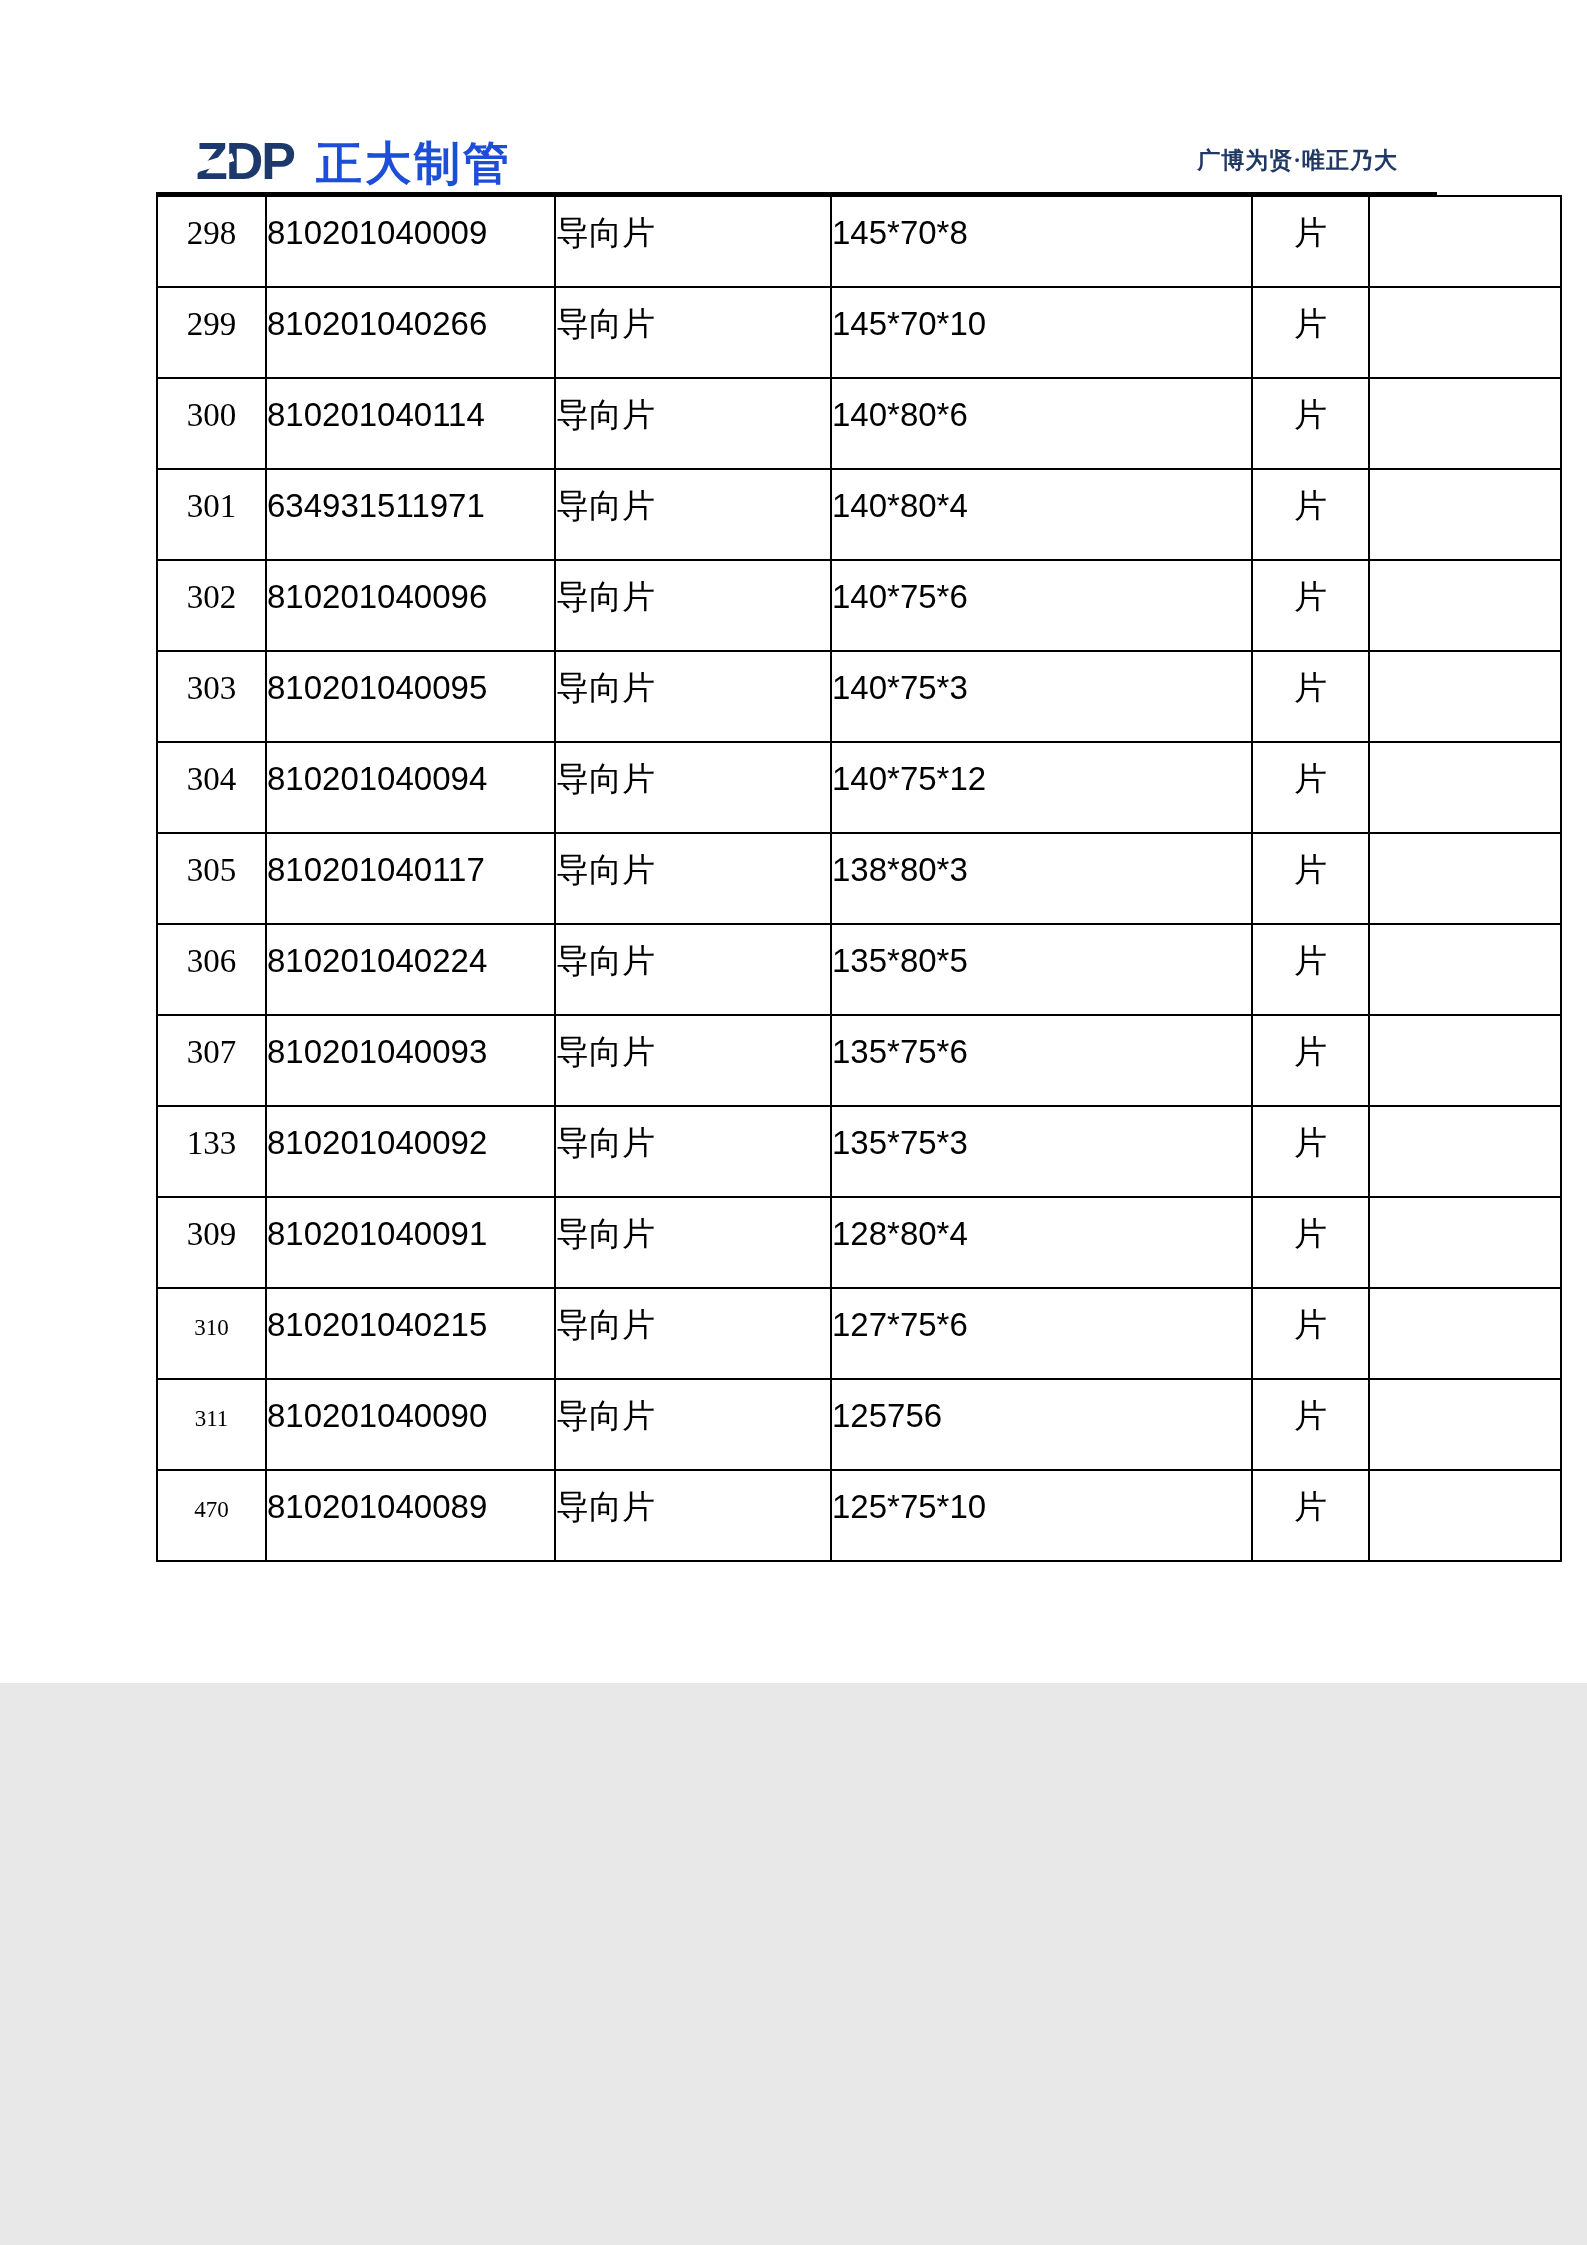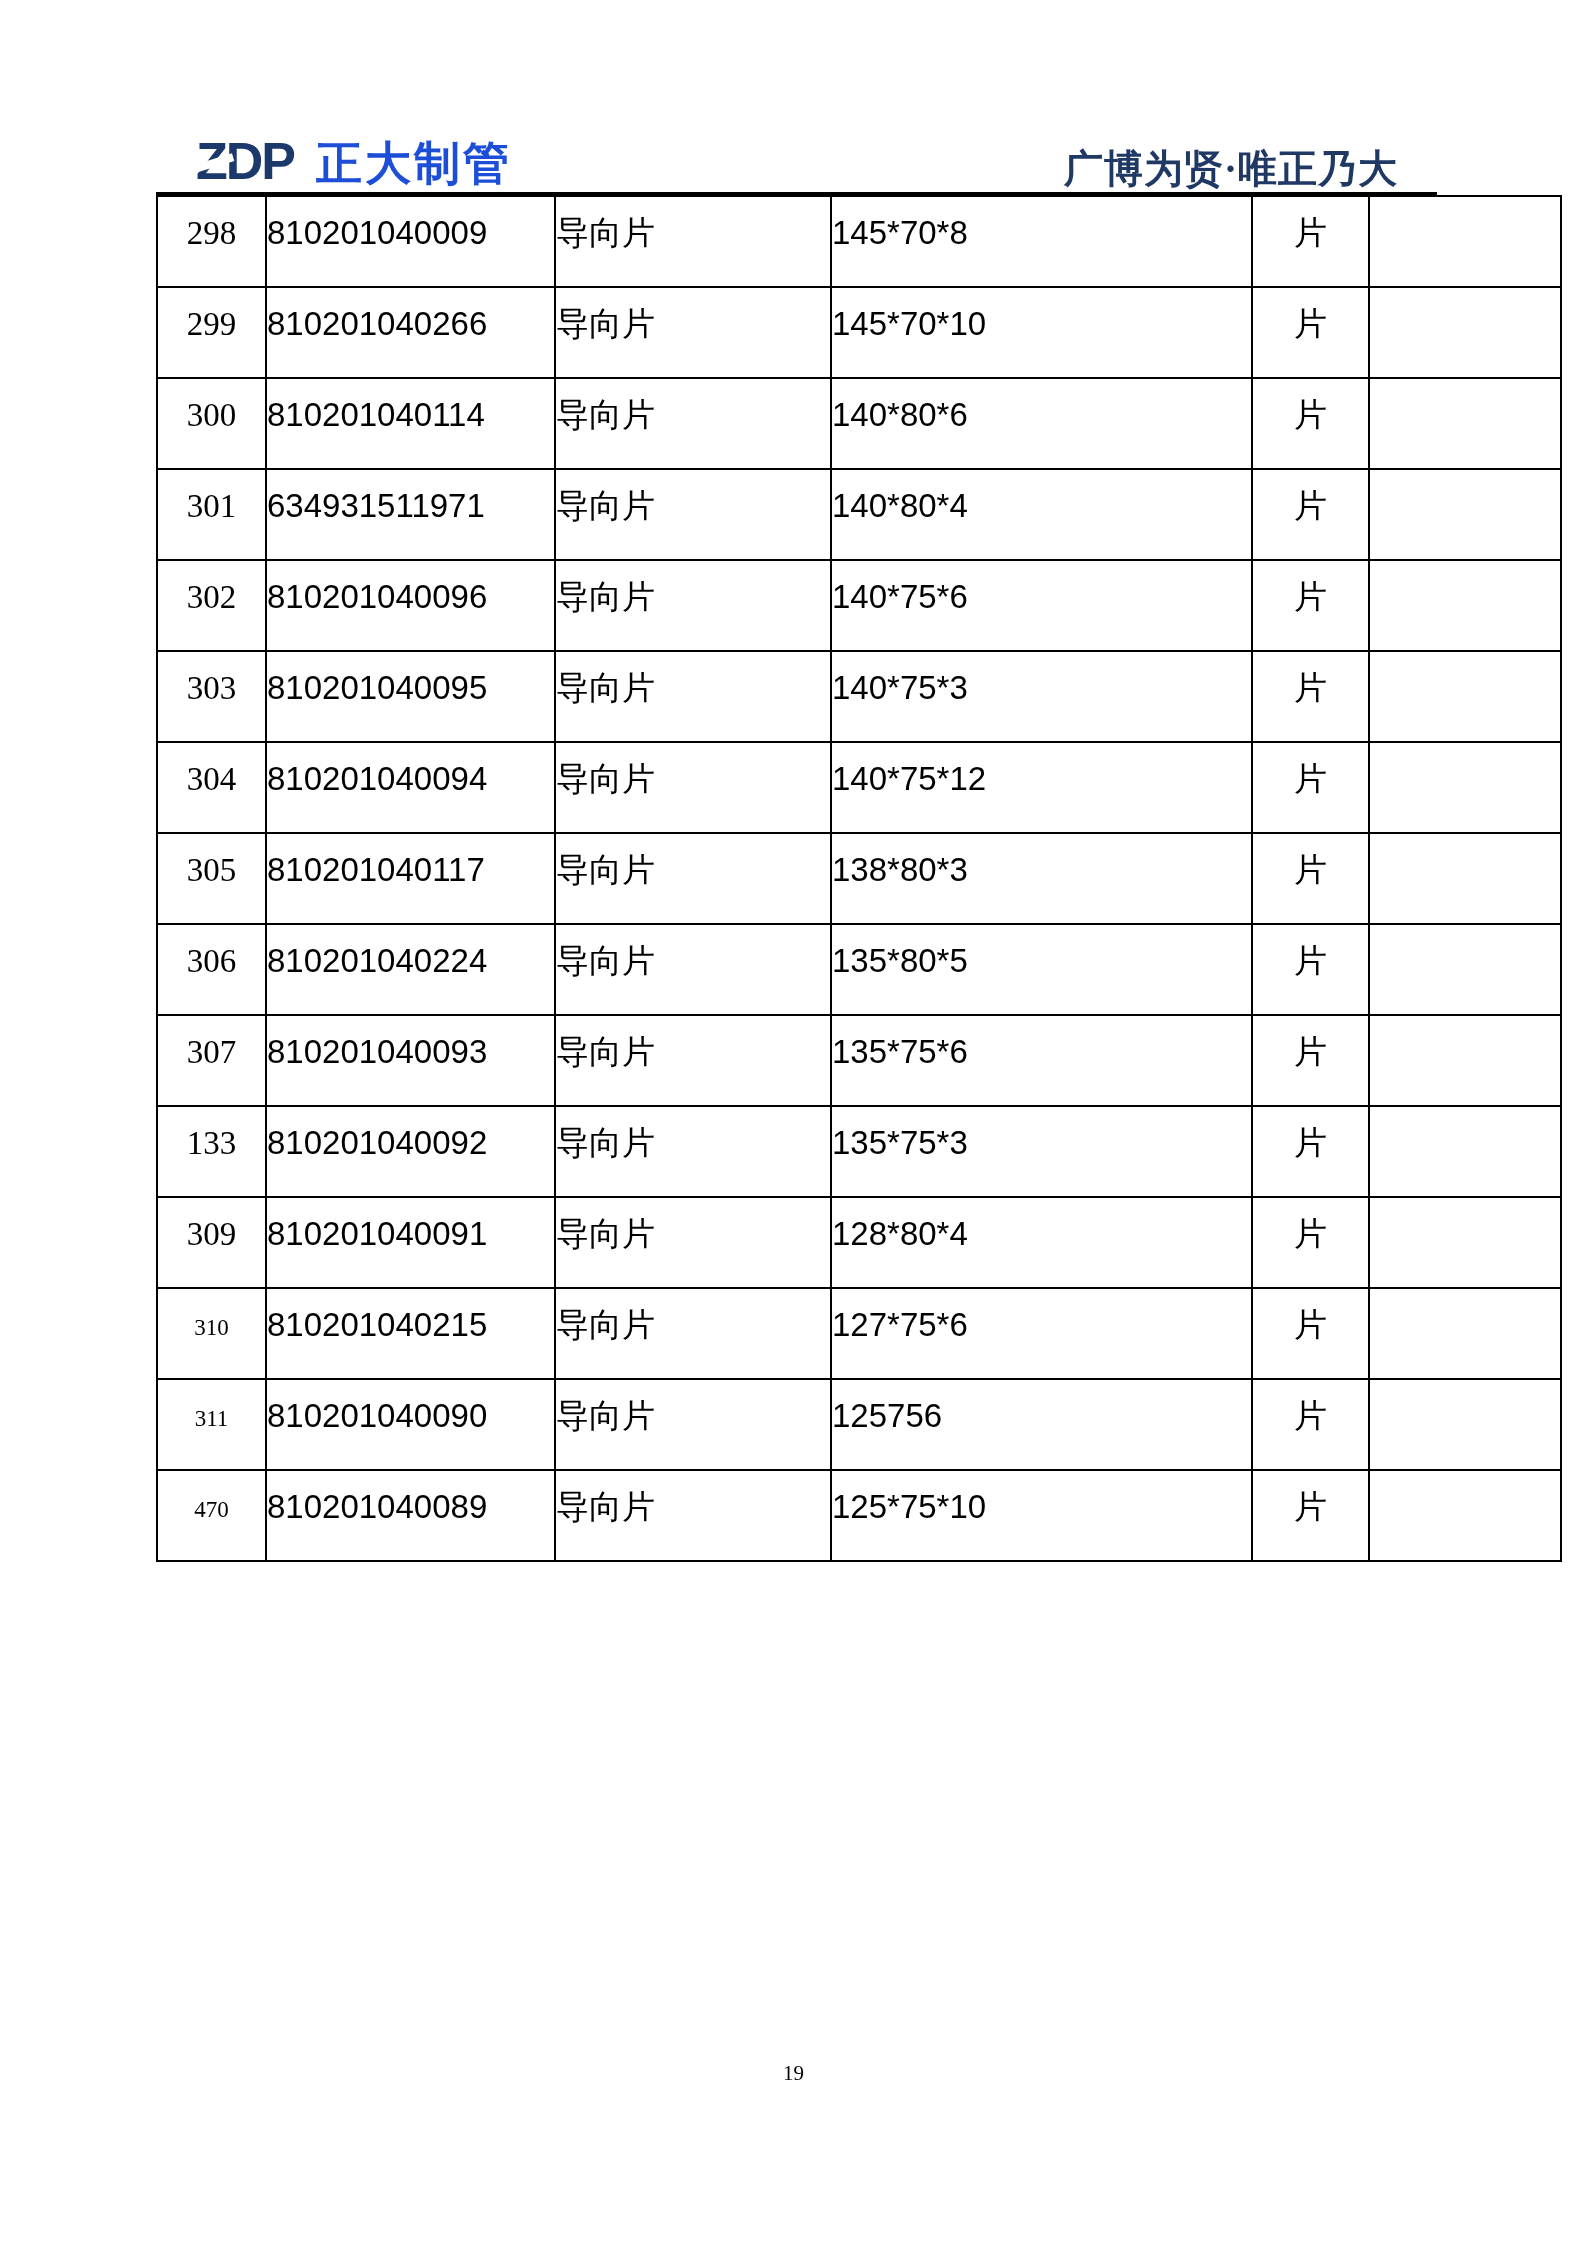--- a/index.html
+++ b/index.html
@@ -1,18 +1,18 @@
 <!DOCTYPE html>
 <html><head>
 <meta charset="utf-8">
 <style>
   html,body{margin:0;padding:0;background:#e8e8e8;}
   .page{
     position:relative;
-    width:1587px;height:2245px;
+    width:1587px;height:1683px;
     background:#ffffff;
     font-family:"Liberation Sans","DejaVu Sans",sans-serif;
     color:#000;
     overflow:hidden;
   }
   
   .logo{
     position:absolute;left:196px;top:131px;height:56px;
     display:flex;align-items:flex-end;white-space:nowrap;
   }
@@ -33,21 +33,21 @@
   .logo-company{
     margin-left:22px;
     font-weight:bold;font-size:46px;line-height:1.05;
     letter-spacing:3px;
     color:#595757;
     font-family:"Liberation Sans","DejaVu Sans",sans-serif;
   }
   .slogan{
     position:absolute;right:189px;top:148px;
     font-family:"Liberation Serif","DejaVu Serif",serif;
-    font-size:39px;line-height:1.1;font-weight:600;
+    font-size:23px;line-height:1.1;font-weight:600;
     letter-spacing:1px;
     color:#1f3864;
     white-space:nowrap;
   }
   .header-rule{
     position:absolute;left:156px;top:192px;
     width:1281px;height:5px;background:#000;
   }
   
   table.parts{

